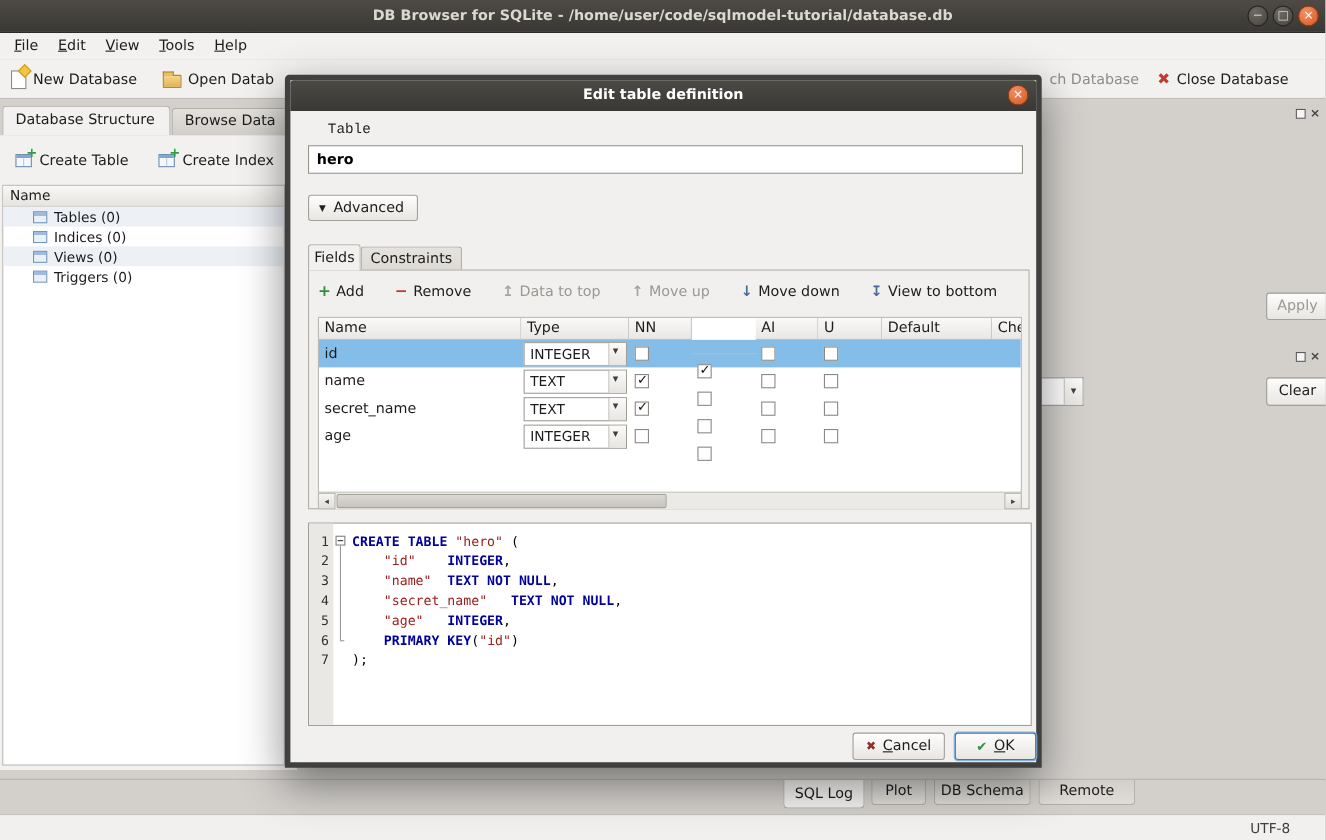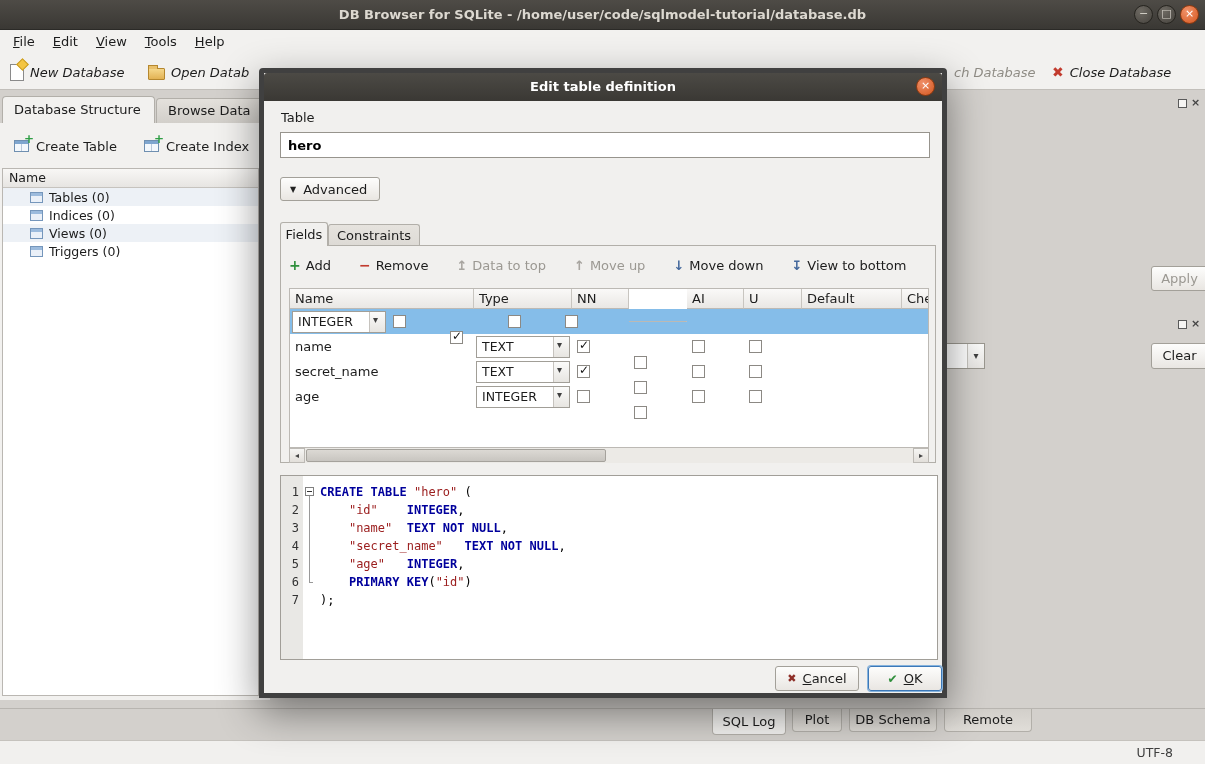--- a/index.html
+++ b/index.html
@@ -11,21 +11,21 @@
   .titlebar .title{line-height:29px;text-align:center;color:#dcd8d0;font-weight:bold;font-size:13px;}
   .winbtns{position:absolute;right:6px;top:5px;display:flex;gap:4px;}
   .winbtn{width:19px;height:19px;border-radius:50%;background:radial-gradient(circle at 35% 30%,#6e6a63,#45423d);border:1px solid #26241f;color:#d8d4cc;font-size:11px;line-height:16px;text-align:center;cursor:default;}
   .winbtn.close{background:radial-gradient(circle at 35% 30%,#f1926a,#d4571f);border-color:#8f3a10;color:#fff;}
 
   
   .menubar{position:absolute;left:0;top:30px;width:1205px;height:24px;background:#f2f1ef;display:flex;align-items:center;padding-left:4px;}
   .menu-item{display:inline-block;padding:0 9px;line-height:24px;}
   .menu-item::first-letter{text-decoration:underline;}
   .maintoolbar{position:absolute;left:0;top:54px;width:1205px;height:36px;background:#f2f1ef;border-bottom:1px solid #c2bfba;}
-  .tbtn{position:absolute;display:flex;align-items:center;gap:6px;height:28px;top:4px;padding:0 6px;font-style:italic;}
+  .tbtn{position:absolute;display:flex;align-items:center;gap:6px;height:28px;top:4px;padding:0 6px;}
   .tb-new{left:4px;}.tb-open{left:142px;}
   .tb-attach{left:948px;color:#8f8c85;}
   .tb-close{left:1046px;}
   .icon-newdb{width:14px;height:17px;background:#fff;border:1px solid #8a8a8a;position:relative;}
   .icon-newdb::after{content:"";position:absolute;right:-4px;top:-5px;width:7px;height:7px;background:#f4c542;border:1px solid #c89b22;transform:rotate(45deg);}
   .icon-folder{width:17px;height:12px;background:linear-gradient(#f5d78a,#e2b254);border:1px solid #b5872e;border-radius:1px;position:relative;margin-top:3px;}
   .icon-folder::before{content:"";position:absolute;left:-1px;top:-4px;width:8px;height:3px;background:#e9c06a;border:1px solid #b5872e;border-bottom:none;}
   .icon-xred{color:#c23b2e;font-weight:bold;font-size:14px;line-height:14px;}
 
   
@@ -68,21 +68,21 @@
   .bt-remote{left:944px;width:88px;}
   .statusbar{position:absolute;left:0;top:740px;width:1205px;height:24px;background:#f1f0ee;border-top:1px solid #c5c2bd;}
   .encoding{position:absolute;right:32px;top:0;line-height:23px;color:#3f3f3f;font-size:12.5px;}
 
   
   .dialog{position:absolute;left:259px;top:68px;width:688px;height:630px;background:#f1f0ee;border:5px solid #404040;border-radius:4px 4px 0 0;box-shadow:0 14px 40px rgba(0,0,0,.45);z-index:10;}
   .dlg-titlebar{height:28px;background:linear-gradient(#4c4a45,#3a3834);border-radius:3px 3px 0 0;position:relative;}
   .dlg-title{text-align:center;line-height:28px;color:#fff;font-weight:bold;}
   .dlg-close{position:absolute;right:7px;top:4px;width:19px;height:19px;border-radius:50%;background:radial-gradient(circle at 35% 30%,#f0906a,#d2561e);border:1px solid #8f3a10;color:#fff;text-align:center;line-height:16px;font-size:11px;}
   .dlg-body{position:absolute;left:0;top:28px;right:0;bottom:0;}
-  .lbl-table{position:absolute;left:17px;top:7px;line-height:20px;}
+  .lbl-table{position:absolute;left:34px;top:7px;line-height:20px;font-family:Liberation Mono, monospace;}
   .name-input{position:absolute;left:16px;top:31px;width:650px;height:26px;background:#fff;border:1px solid #97948d;padding:0 7px;font-weight:bold;font-size:13px;font-family:"DejaVu Sans",sans-serif;}
   .adv-btn{position:absolute;left:16px;top:76px;height:24px;padding:0 12px 0 9px;display:flex;align-items:center;gap:7px;background:linear-gradient(#fdfdfc,#e9e6e2);border:1px solid #a3a099;border-radius:3px;}
   .adv-arrow{font-size:8px;color:#222;}
   .tab2{position:absolute;border:1px solid #b2afa9;border-bottom:none;border-radius:3px 3px 0 0;text-align:center;background:linear-gradient(#e6e3de,#d6d3ce);}
   .tab-flds{left:16px;top:121px;width:48px;height:24px;line-height:23px;background:#f1f0ee;z-index:2;}
   .tab-cons{left:64px;top:123px;width:92px;height:39px;line-height:21px;}
   .frame{position:absolute;left:16px;top:144px;width:656px;height:218px;border:1px solid #b2afa9;background:#f1f0ee;}
   .ftoolbar{position:absolute;left:8px;top:5px;height:28px;display:flex;align-items:center;gap:28px;}
   .fbtn{display:flex;align-items:center;gap:5px;}
   .fbtn .ic{font-size:14px;line-height:14px;font-weight:bold;}
@@ -279,20 +279,21 @@
           <div class="gh w1">Type</div>
           <div class="gh w2">NN</div>
           <div class="gh w3">PK</div>
           <div class="gh w4">AI</div>
           <div class="gh w5">U</div>
           <div class="gh w6">Default</div>
           <div class="gh w7">Che</div>
         </div>
         <div>
             <div class="grid-row selected">
+    <div class="cell c-name w0">id</div>
     <div class="cell w1">
       <div class="combo">
         <span class="combo-val">INTEGER</span>
         <span class="combo-arrow"></span>
       </div>
     </div>
     <div class="cell w2">
       <span class="checkbox"></span>
     </div>
     <div class="cell w3">

